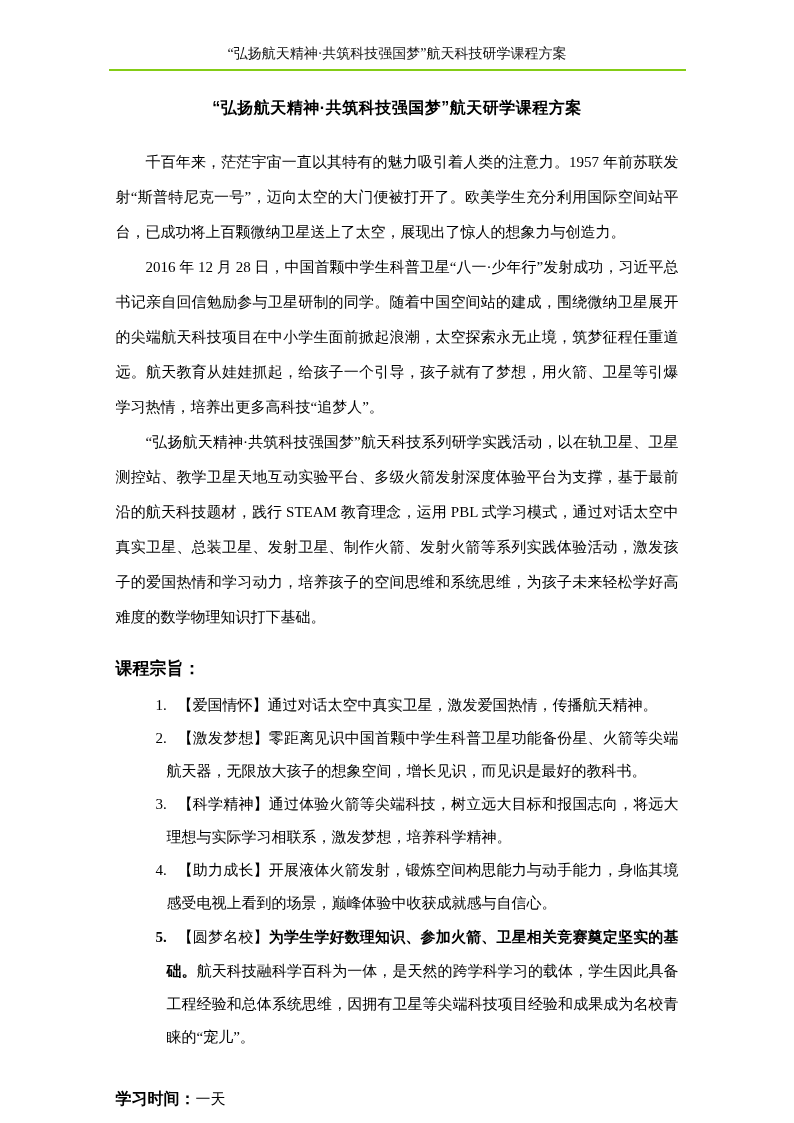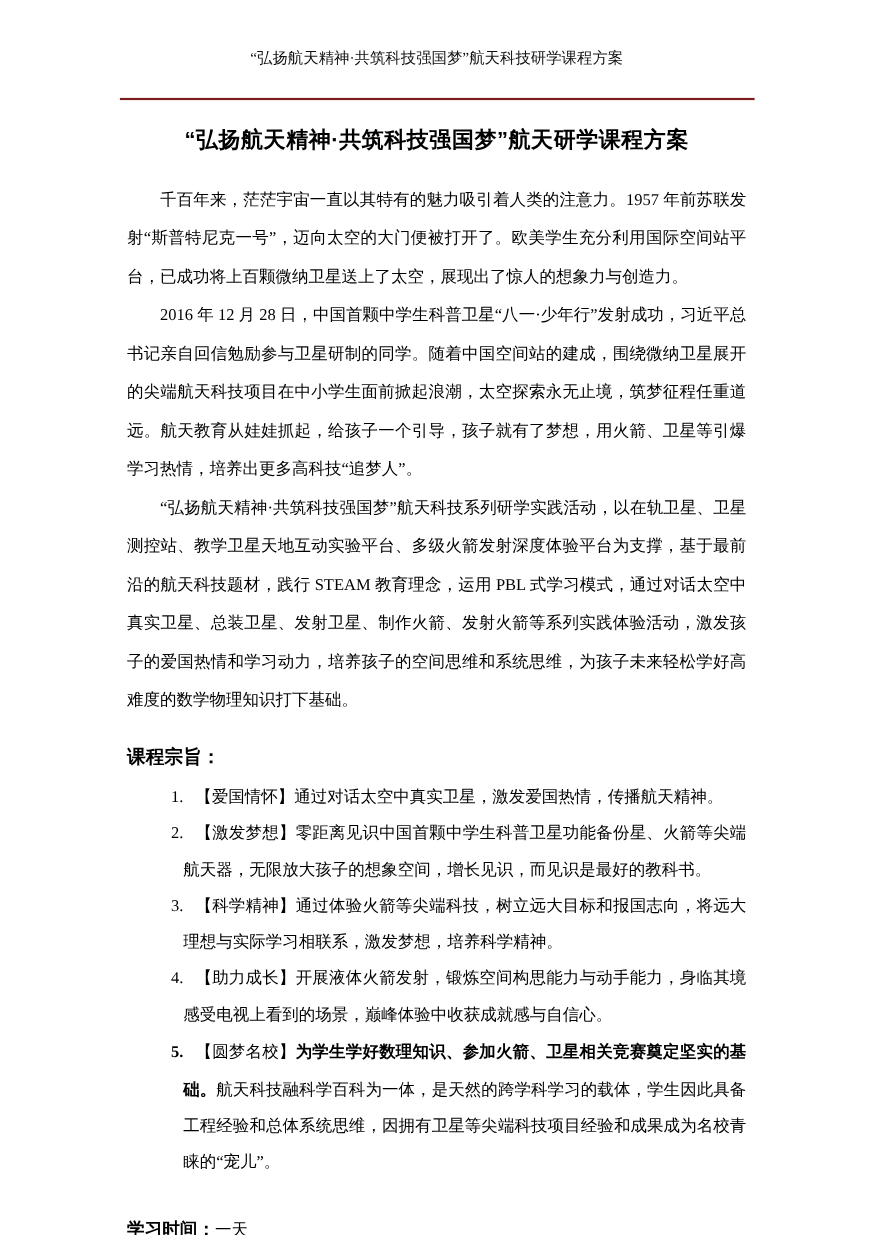--- a/index.html
+++ b/index.html
@@ -15,35 +15,35 @@
     color: #000000;
     font-family: "Liberation Serif", "DejaVu Serif", serif;
     overflow: hidden;
     box-sizing: border-box;
   }
   
   .doc-header {
     width: 577px;
     margin: 0 auto;
     padding-top: 44px;
-    padding-bottom: 25px;
-    border-bottom: 2px solid #7f1d1d;
+    padding-bottom: 5px;
+    border-bottom: 2px solid #84cc16;
     text-align: center;
     font-size: 14px;
     line-height: 20px;
     color: #111111;
   }
   
   .doc-title {
     margin: 22px auto 0;
     width: 640px;
     text-align: center;
     font-family: "Liberation Sans", "DejaVu Sans", sans-serif;
     font-weight: 700;
-    font-size: 20px;
+    font-size: 16px;
     line-height: 30px;
     letter-spacing: 0.5px;
   }
   
   .content {
     width: 563px;
     margin: 22px auto 0;
   }
   .para {
     font-size: 15px;

